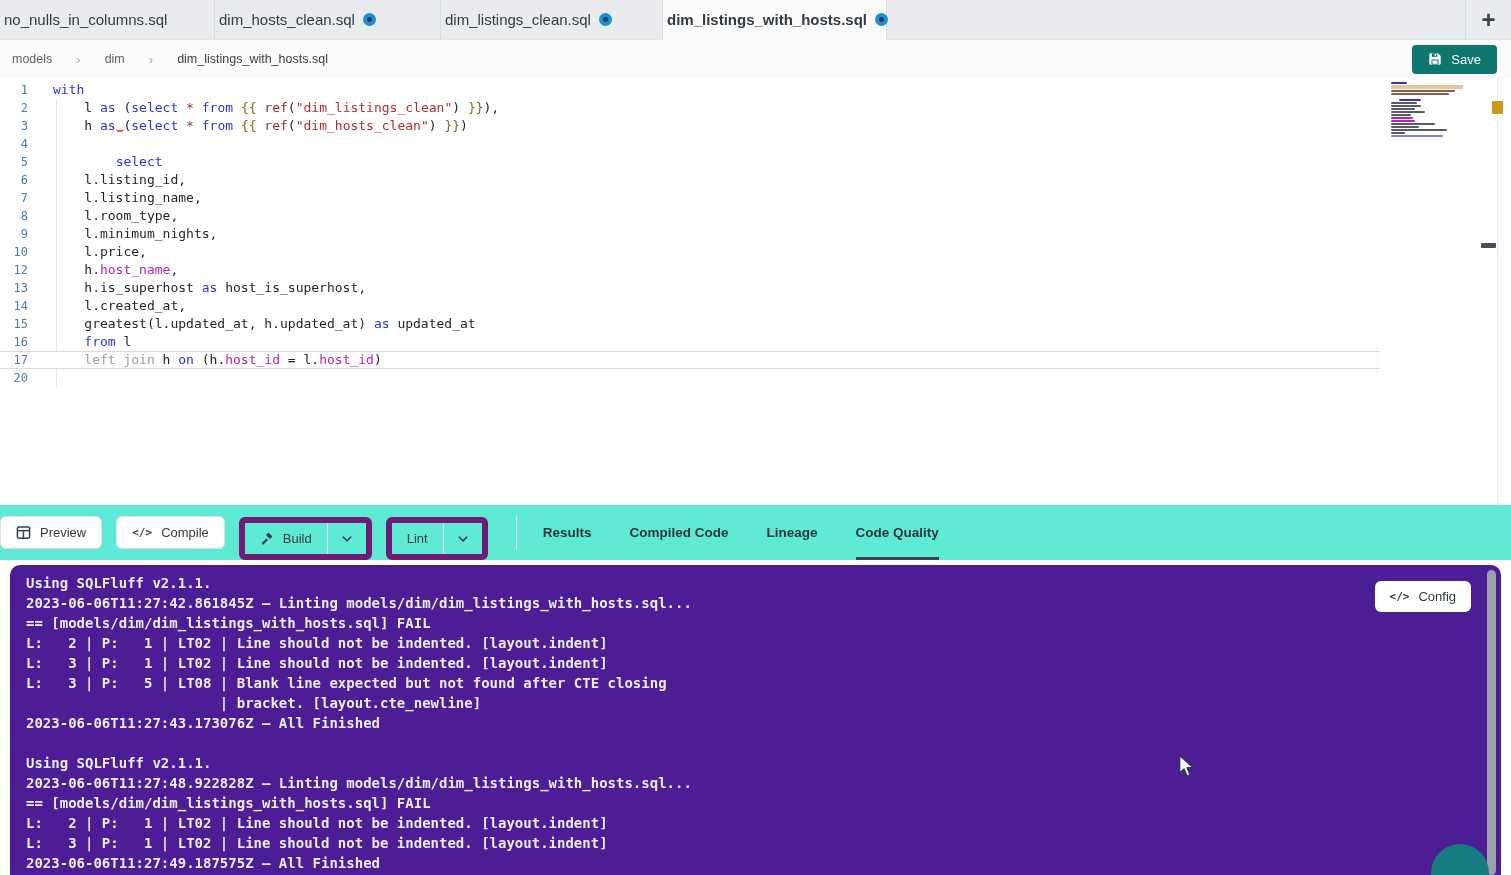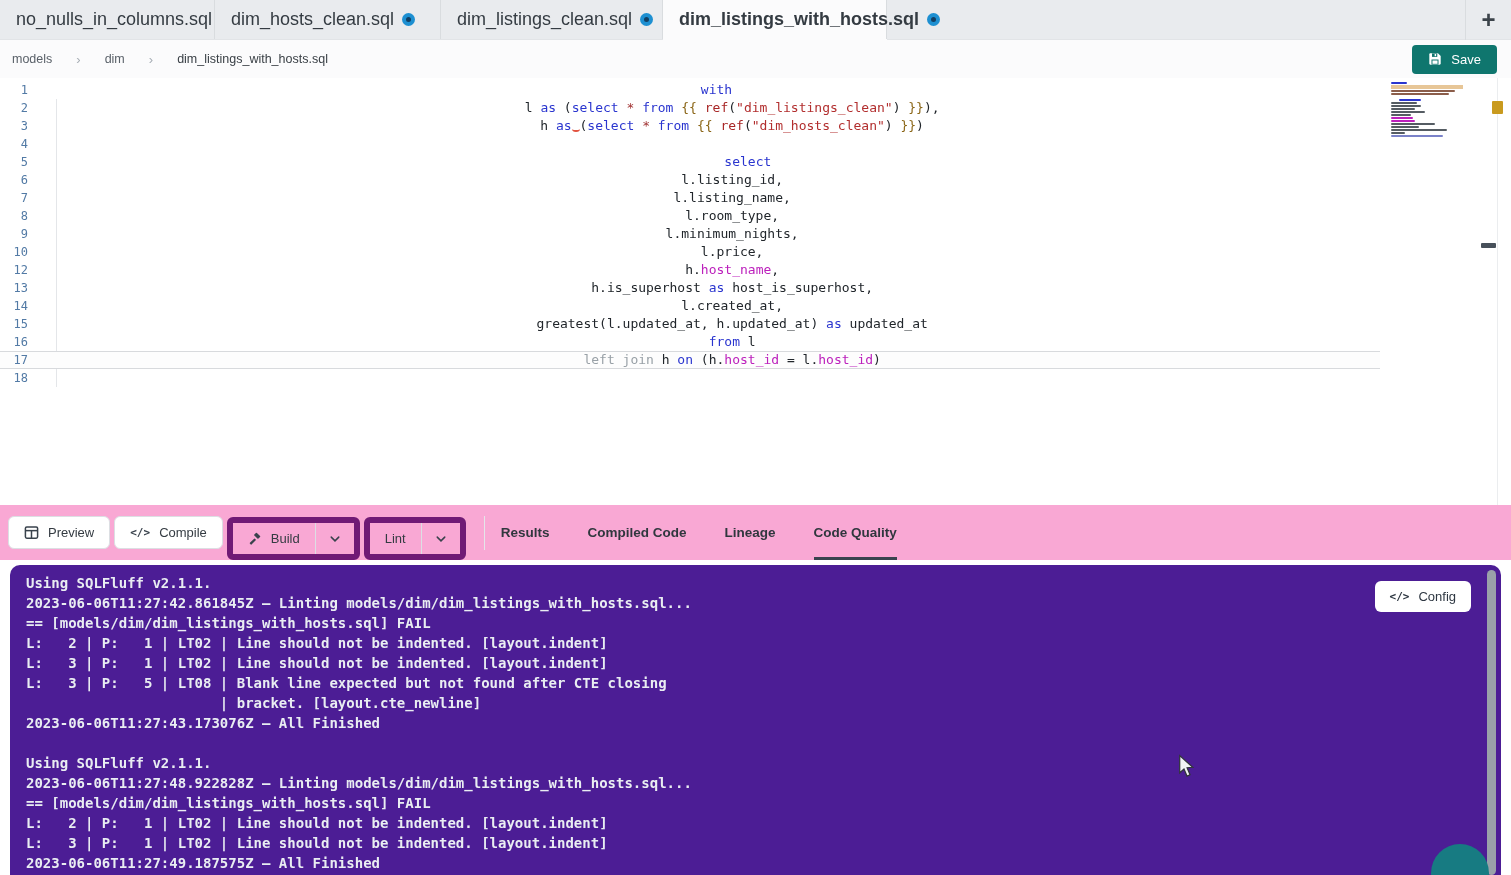--- a/index.html
+++ b/index.html
@@ -4,22 +4,22 @@
 <style>
   * { box-sizing: border-box; }
   html,body { margin:0; padding:0; }
   body {
     width:1511px; height:875px; position:relative; overflow:hidden;
     background:#ffffff; font-family:"Liberation Sans", sans-serif; color:#343b42;
   }
 
   
   .tabbar { height:40px; background:#e9ebee; display:flex; position:relative; border-bottom:1px solid #e2e4e7; }
-  .tab { display:flex; align-items:center; padding:0 14px 0 16px; gap:8px;
-         border-right:1px solid #d9dcdf; font-size:18px; color:#343b42; cursor:default; }
+  .tab { display:flex; align-items:center; padding:0 14px 0 4px; gap:8px;
+         border-right:1px solid #d9dcdf; font-size:15px; color:#343b42; cursor:default; }
   .tab .lbl { white-space:nowrap; }
   .tab.active { background:#fbfbfc; box-shadow:0 1px 0 #fbfbfc; z-index:1; font-weight:600; }
   .t1{width:215px} .t2{width:222px} .t3{width:226px} .t4{width:224px}
   .dot { width:13px; height:13px; border-radius:50%; background:#1d8fd1; position:relative; flex:0 0 auto; }
   .dot::after { content:""; position:absolute; left:4px; top:4px; width:5px; height:5px; border-radius:50%; background:#123f63; }
   .newtab { position:absolute; right:0; top:0; height:40px; width:46px; display:flex; align-items:center; justify-content:center;
             border-left:1px solid #d9dcdf; }
   .newtab span { font-size:24px; line-height:1; color:#3c434a; font-weight:600; }
 
   
@@ -29,39 +29,39 @@
   .crumbs .last { color:#3a4046; }
   .save-btn { display:flex; align-items:center; gap:9px; background:#0f766e; color:#fff; border:none;
               border-radius:4px; padding:7px 16px; font-size:13px; font-family:inherit; cursor:pointer; }
 
   
   .editor { position:relative; height:427px; background:#fff; font-family:"DejaVu Sans Mono", monospace; font-size:13px; }
   .code-area { position:absolute; left:0; top:3px; width:1380px; }
   .code-line { display:flex; height:18px; line-height:18px; white-space:pre; }
   .code-line.active { box-shadow: inset 0 1px 0 #d8dadd, inset 0 -1px 0 #d8dadd; background:#fdfdfd; }
   .gutter { width:53px; padding-right:25px; text-align:right; color:#527aa5; font-size:12px; flex:0 0 auto; }
-  .code-text { flex:1;text-align:center; }
+  .code-text { flex:1; }
   .tok-kw{color:#2a35cf} .tok-pl{color:#21262b} .tok-op{color:#a23535}
   .tok-br{color:#8a6516} .tok-fn{color:#a82626} .tok-st{color:#b22e2e}
   .tok-mg{color:#bc20bc} .tok-gr{color:#99a1a7}
   .tok-sq{ position:relative; }
   .tok-sq::after{ content:""; position:absolute; left:0px; bottom:1px; width:8px; height:4px;
                   border-bottom:2px solid #e2523f; border-radius:0 0 50% 50%; }
   .indent-guide { position:absolute; left:56px; top:21px; height:288px; border-left:1px solid #e4e6e9; }
 
   
   .right-sep { position:absolute; left:1497px; top:0; height:427px; border-left:1px solid #ebedef; }
   .minimap { position:absolute; right:48px; top:4px; width:72px; }
   .mm-r { height:2px; margin-bottom:1px; border-radius:1px; }
   .mm-view { height:4px; margin-bottom:1px; background:#e7c697; }
   .lint-marker { position:absolute; right:8px; top:23px; width:11px; height:13px; background:#c99a1e; border-radius:1px; }
   .scroll-dash { position:absolute; right:15px; top:165px; width:15px; height:5px; background:#47505a; border-radius:1px; }
 
   
-  .actionbar { height:55px; display:flex; align-items:center; padding:0 8px; gap:4px; background:#f9a8d4; position:relative; }
+  .actionbar { height:55px; display:flex; align-items:center; padding:0 0; gap:14px; background:#5eead4; position:relative; }
   .btn { display:flex; align-items:center; gap:9px; padding:8px 15px; border:1px solid #dcdfe3; border-radius:6px;
          background:#fff; font-size:13px; color:#343b42; font-family:inherit; cursor:pointer; }
   .btn-group { display:flex; border:6px solid #701a75; border-radius:6px; overflow:hidden;margin-top:12px; }
   .btn-group .main { display:flex; align-items:center; gap:9px; padding:8px 15px; font-size:13px; cursor:pointer; }
   .btn-group .chev { display:flex; align-items:center; padding:8px 13px; border-left:1px solid #dcdfe3; cursor:pointer; }
   .code-glyph { font-family:"DejaVu Sans Mono", monospace; font-size:11px; font-weight:bold; color:#39424c; }
   .vdiv { width:1px; height:34px; background:#e4e6e9; margin:0 12px 0 14px; }
   .rtabs { display:flex; gap:38px; height:55px; align-items:stretch; }
   .rtab { display:flex; align-items:center; font-size:13.5px; color:#30373e; border-bottom:3px solid transparent;
           padding-top:3px; cursor:pointer;font-weight:bold; }
@@ -139,21 +139,21 @@
       <div class="code-line"><span class="gutter">7</span><span class="code-text"><span class="tok-pl">    l.listing_name,</span></span></div>
       <div class="code-line"><span class="gutter">8</span><span class="code-text"><span class="tok-pl">    l.room_type,</span></span></div>
       <div class="code-line"><span class="gutter">9</span><span class="code-text"><span class="tok-pl">    l.minimum_nights,</span></span></div>
       <div class="code-line"><span class="gutter">10</span><span class="code-text"><span class="tok-pl">    l.price,</span></span></div>
       <div class="code-line"><span class="gutter">12</span><span class="code-text"><span class="tok-pl">    h.</span><span class="tok-mg">host_name</span><span class="tok-pl">,</span></span></div>
       <div class="code-line"><span class="gutter">13</span><span class="code-text"><span class="tok-pl">    h.is_superhost </span><span class="tok-kw">as</span><span class="tok-pl"> host_is_superhost,</span></span></div>
       <div class="code-line"><span class="gutter">14</span><span class="code-text"><span class="tok-pl">    l.created_at,</span></span></div>
       <div class="code-line"><span class="gutter">15</span><span class="code-text"><span class="tok-pl">    greatest(l.updated_at, h.updated_at) </span><span class="tok-kw">as</span><span class="tok-pl"> updated_at</span></span></div>
       <div class="code-line"><span class="gutter">16</span><span class="code-text"><span class="tok-pl">    </span><span class="tok-kw">from</span><span class="tok-pl"> l</span></span></div>
       <div class="code-line active"><span class="gutter">17</span><span class="code-text"><span class="tok-pl">    </span><span class="tok-gr">left join</span><span class="tok-pl"> h </span><span class="tok-kw">on</span><span class="tok-pl"> (h.</span><span class="tok-mg">host_id</span><span class="tok-pl"> = l.</span><span class="tok-mg">host_id</span><span class="tok-pl">)</span></span></div>
-      <div class="code-line"><span class="gutter">18</span><span class="code-text"></span></div>
+      <div class="code-line"><span class="gutter">20</span><span class="code-text"></span></div>
     </div>
 
   <div class="minimap">
     <div class="mm-r" style="width:16px;background:#2a35cf"></div>
     <div class="mm-view"></div>
     <div class="mm-r" style="width:64px;background:#8b5d4a"></div>
     <div class="mm-r" style="width:58px;background:#8b5d4a"></div>
     <div class="mm-r" style="width:0"></div>
     <div class="mm-r" style="width:22px;background:#2a35cf;margin-left:8px"></div>
     <div class="mm-r" style="width:26px;background:#555c63"></div>

